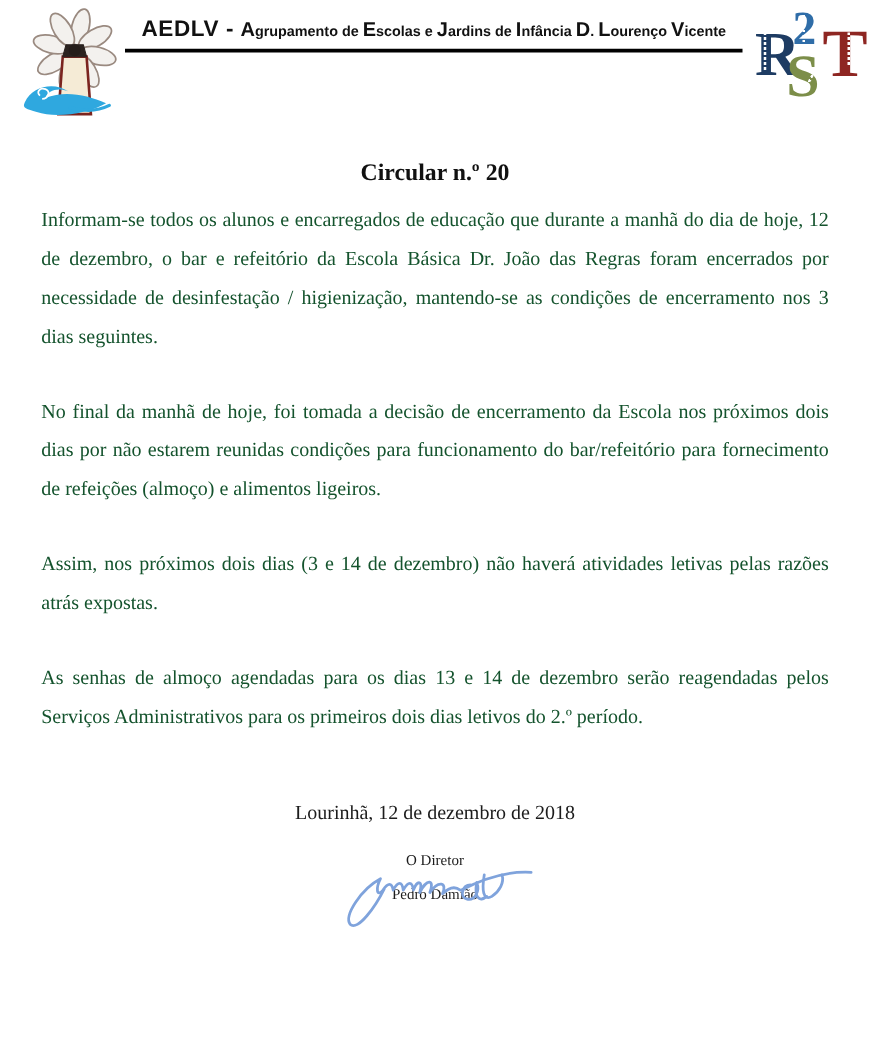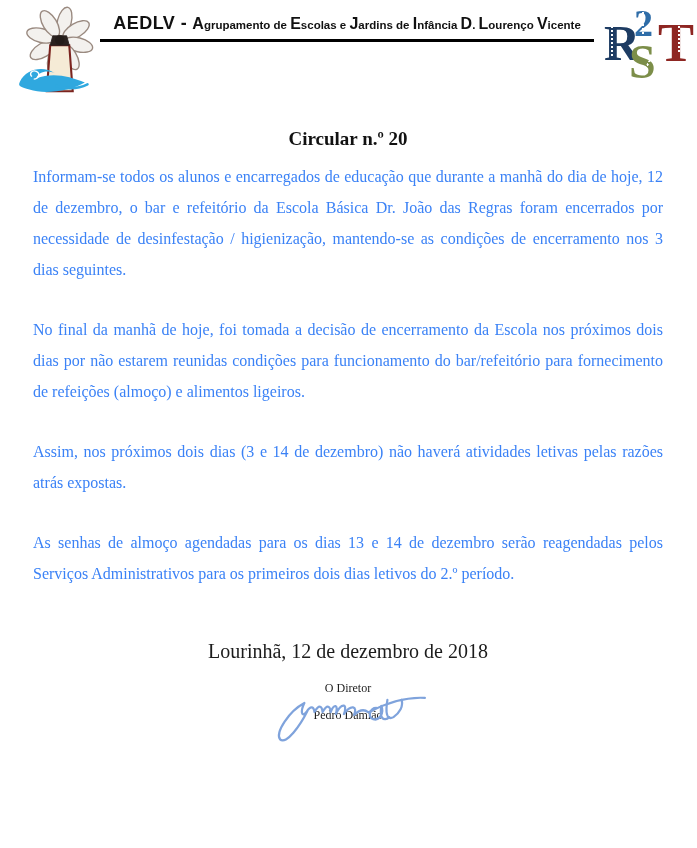--- a/index.html
+++ b/index.html
@@ -31,26 +31,26 @@
          background:repeating-linear-gradient(#fff 0 2px, rgba(255,255,255,0) 2px 4px);}
   .strip-r{left:7px;top:18px;height:30px;}
   .strip-2{left:38px;top:4px;height:22px;}
   .strip-s{left:44px;top:40px;height:28px;transform:rotate(28deg);}
   .strip-t{left:74px;top:18px;height:26px;}
 
   
   main{position:absolute;left:33px;top:110px;width:630px;}
   h1{font-size:19px;font-weight:bold;text-align:center;margin:18px 0 0 0;
      line-height:22px;color:#111;}
-  p.body{font-size:16px;line-height:31px;text-align:justify;margin:0;color:#3b82f6;}
+  p.body{font-size:16px;line-height:31px;text-align:justify;margin:0;color:#14532d;}
   p.body.first{margin-top:11px;}
   p.body + p.body{margin-top:29px;}
 
   
-  .place-date{font-size:20px;text-align:center;margin-top:50px;line-height:24px;}
+  .place-date{font-size:16px;text-align:center;margin-top:50px;line-height:24px;}
   .sig-block{position:relative;text-align:center;margin-top:12px;
              font-size:12px;line-height:27px;}
   .sig-svg{position:absolute;left:50%;margin-left:-75px;top:-8px;
            width:162px;height:84px;pointer-events:none;}
 </style>
 </head>
 <body>
 
 <div class="page">
 

